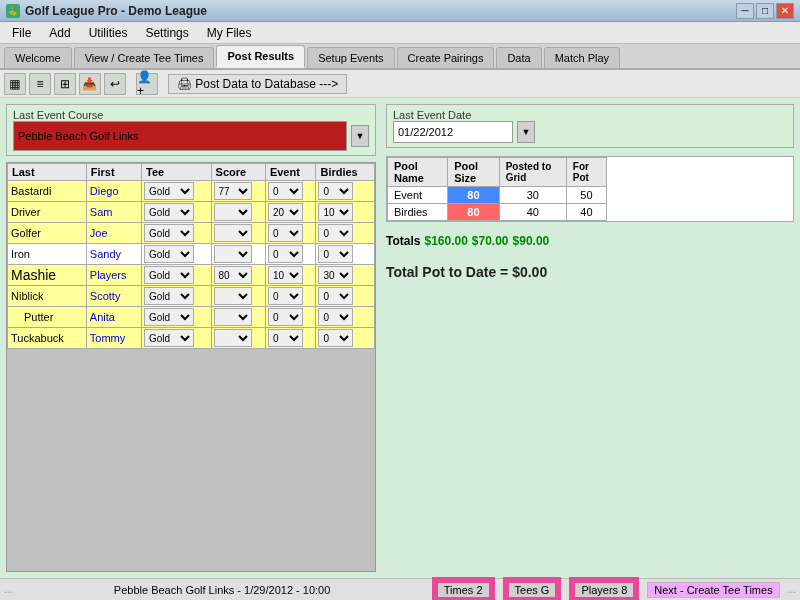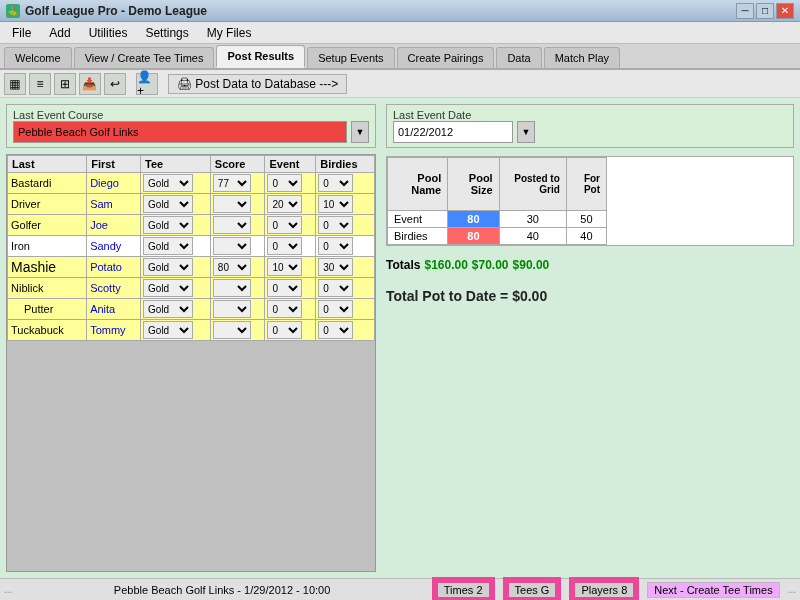--- a/index.html
+++ b/index.html
@@ -56,21 +56,21 @@
 
     
     .main { display: flex; flex-direction: column; padding: 6px; gap: 6px; height: calc(600px - 22px - 22px - 26px - 28px - 22px); }
 
     .content-area { display: flex; gap: 10px; flex: 1; }
 
     
     .left-panel { width: 370px; display: flex; flex-direction: column; gap: 6px; }
     .field-row { display: flex; align-items: center; gap: 4px; }
     .text-input {
-      flex: 1; height: 22px; border: 1px solid #999; padding: 6px 4px; background: #ef4444; font-size: 11px;
+      flex: 1; height: 22px; border: 1px solid #999; padding: 14px 4px; background: #b91c1c; font-size: 11px;
     }
     .date-input { width: 120px; height: 22px; border: 1px solid #999; padding: 2px 4px; background: white; font-size: 11px; }
     .dropdown-btn { width: 18px; height: 22px; background: #d0d0d0; border: 1px solid #999; cursor: pointer; display: flex; align-items: center; justify-content: center; font-size: 9px; }
 
     
     .player-table-container {
       border: 1px solid #999; background: #c0c0c0; flex: 1; overflow: hidden;
     }
     .player-table { width: 100%; border-collapse: collapse; border-radius: 15px; }
     .player-table th {
@@ -83,21 +83,21 @@
     .mini-select { width: 50px; border: 1px solid #aaa; font-size: 10px; height: 18px; }
     .score-select { width: 38px; border: 1px solid #aaa; font-size: 10px; height: 18px; }
     .val-select { width: 35px; border: 1px solid #aaa; font-size: 10px; height: 18px; }
 
     
     .right-panel { flex: 1; display: flex; flex-direction: column; gap: 8px; }
 
     
     .pool-grid { border: 1px solid #aaa; background: white; }
     .pool-grid table { border-collapse: collapse; width: 220px; }
-    .pool-grid th { background: #e8e8e8; border: 1px solid #aaa; padding: 14px 6px; font-size: 11px; text-align: right; }
+    .pool-grid th { background: #e8e8e8; border: 1px solid #aaa; padding: 2px 6px; font-size: 11px; text-align: left; }
     .pool-grid td { border: 1px solid #aaa; padding: 2px 6px; font-size: 11px; text-align: center; }
     .cell-blue { background: #4488ff; color: white; font-weight: bold; }
     .cell-red { background: #ff6666; color: white; font-weight: bold; }
     .pool-name-cell { background: white; text-align: left !important; }
 
     .totals-row { display: flex; gap: 4px; padding: 4px 0; font-size: 11px; font-weight: bold; }
     .total-green { color: #008800; }
 
     .pot-total { font-size: 14px; font-weight: bold; color: #222; margin-top: 4px; }
 
@@ -279,21 +279,21 @@
       </select>
     </td>
     <td>
       <select class="val-select">
         <option>0</option>
       </select>
     </td>
   </tr>
               <tr class="row-yellow">
     <td style="padding:1px 3px; font-size:14px;">Mashie</td>
-    <td style="padding:1px 3px; font-size:11px; color:#0000cc;">Potato</td>
+    <td style="padding:1px 3px; font-size:11px; color:#0000cc;">Players</td>
     <td>
       <select class="mini-select">
         <option>Gold</option>
       </select>
     </td>
     <td>
       <select class="score-select">
         <option>80</option>
       </select>
     </td>

